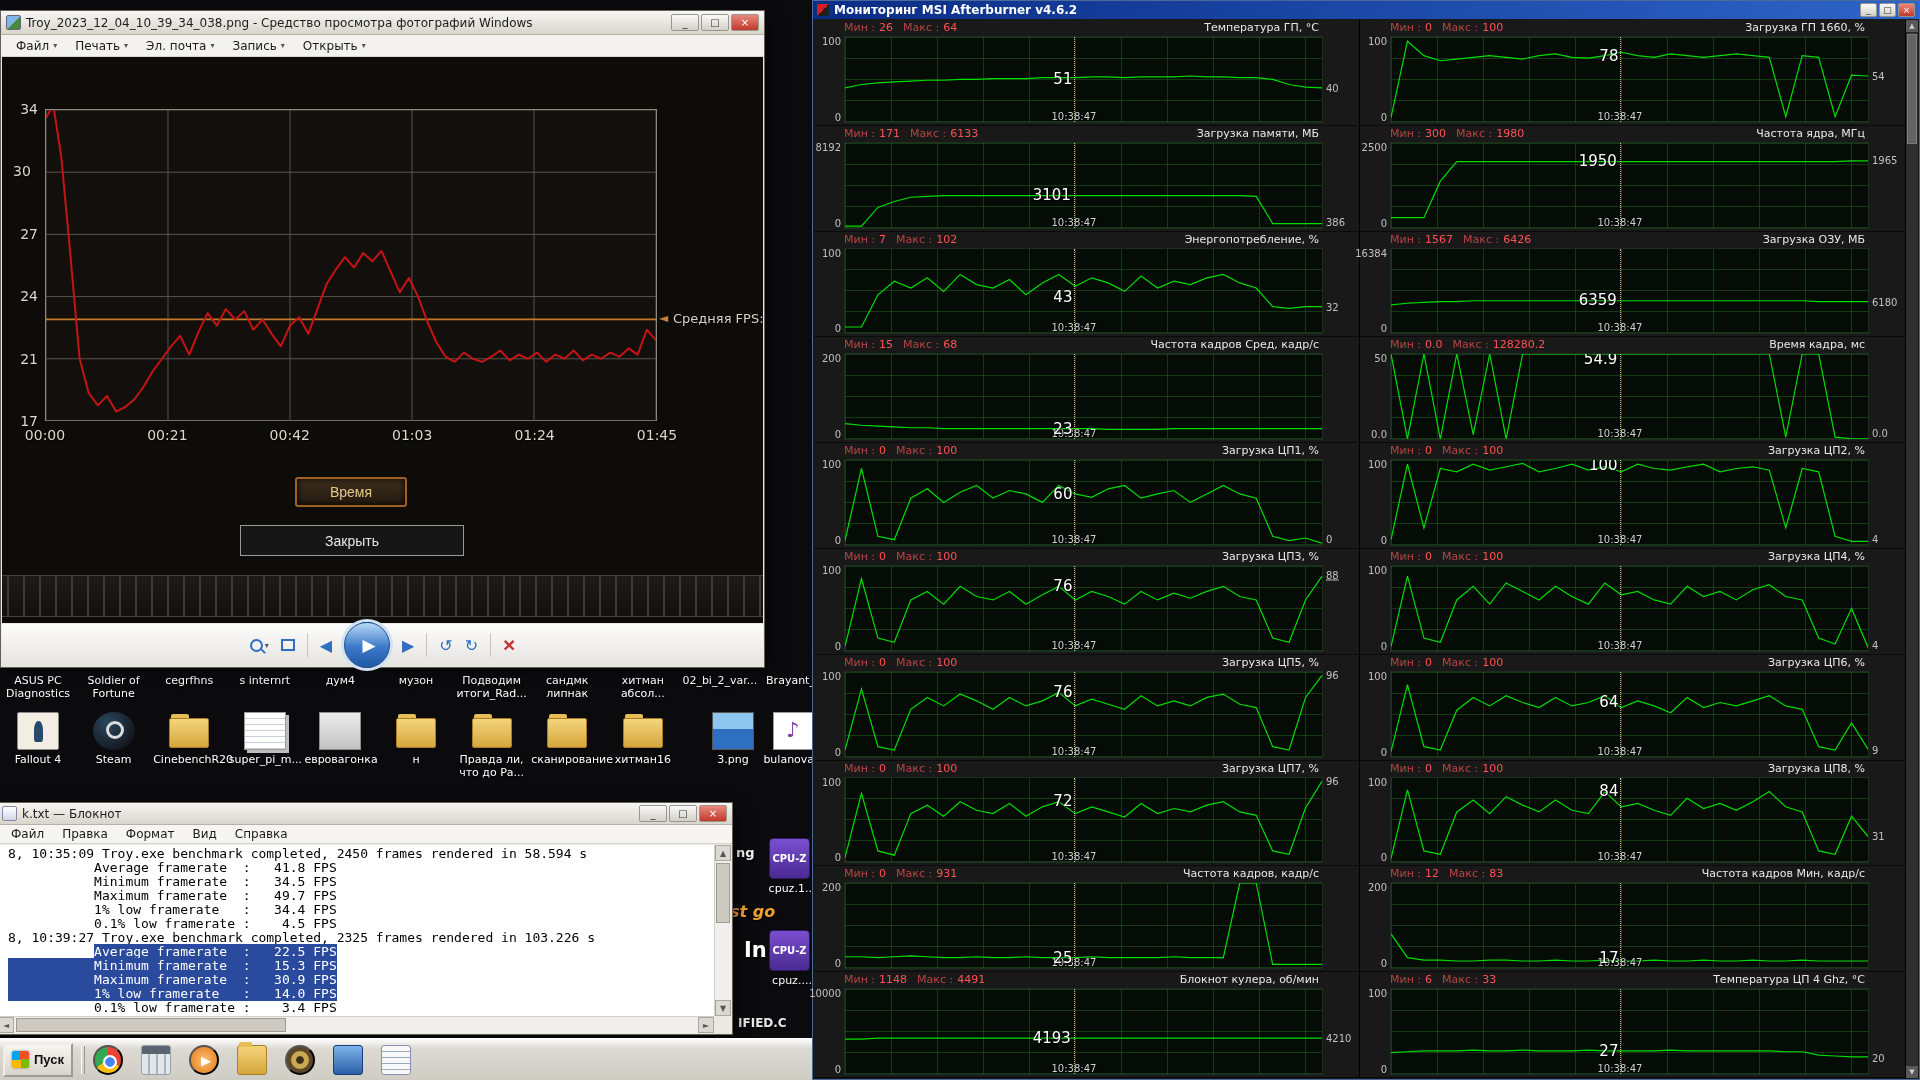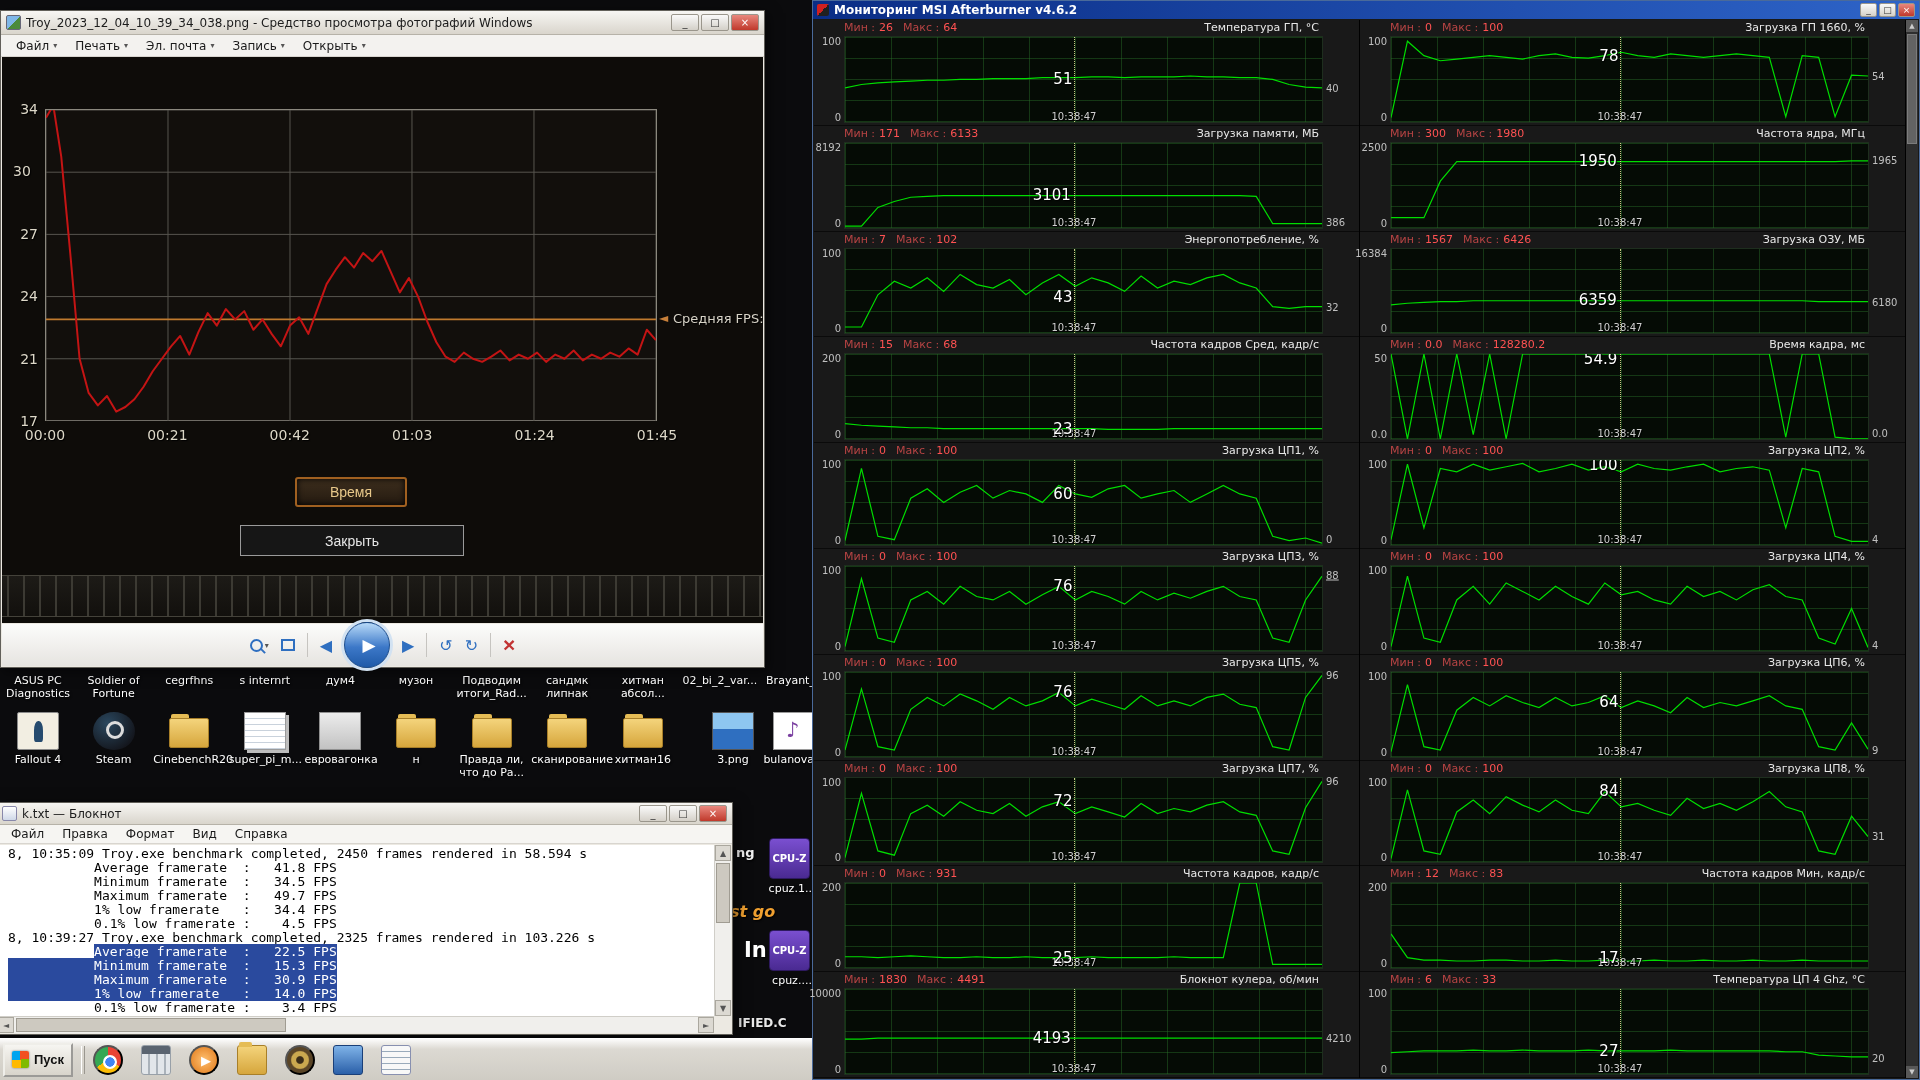--- a/index.html
+++ b/index.html
@@ -589,21 +589,21 @@
                 </svg>
                 <div class="ab-dotline"></div>
                 <span class="ab-time">10:38:47</span>
                 <span class="ab-cur" style="top: 87.5%;">25</span>
               </div>
               <div class="ab-axis-r"></div>
             </div>
           </div>
           <div class="ab-panel">
             <div class="ab-header">
-              <span class="ab-minmax"><span class="mm-k">Мин :</span><span class="mm-v">1830</span><span class="mm-k">Макс :</span><span class="mm-v">4491</span></span>
+              <span class="ab-minmax"><span class="mm-k">Мин :</span><span class="mm-v">1148</span><span class="mm-k">Макс :</span><span class="mm-v">4491</span></span>
               <span class="ab-title-t">Блокнот кулера, об/мин</span>
             </div>
             <div class="ab-graphwrap">
               <div class="ab-axis-l">
                 <span class="ax-top">10000</span>
                 <span class="ax-bot">0</span>
               </div>
               <div class="ab-graph">
                 <svg viewBox="0 0 100 100" preserveAspectRatio="none">
                   <polyline points="0.00,59.00 3.45,59.00 6.90,58.00 10.34,58.00 13.79,58.00 17.24,58.00 20.69,58.00 24.14,58.00 27.59,58.00 31.03,58.00 34.48,58.00 37.93,58.00 41.38,58.00 44.83,58.00 48.28,58.00 51.72,58.00 55.17,58.00 58.62,58.00 62.07,58.00 65.52,58.00 68.97,58.00 72.41,58.00 75.86,58.00 79.31,58.00 82.76,58.00 86.21,58.00 89.66,58.00 93.10,58.00 96.55,58.00 100.00,58.00" fill="none" stroke="#00dd00" stroke-width="1.2" vector-effect="non-scaling-stroke"></polyline>

